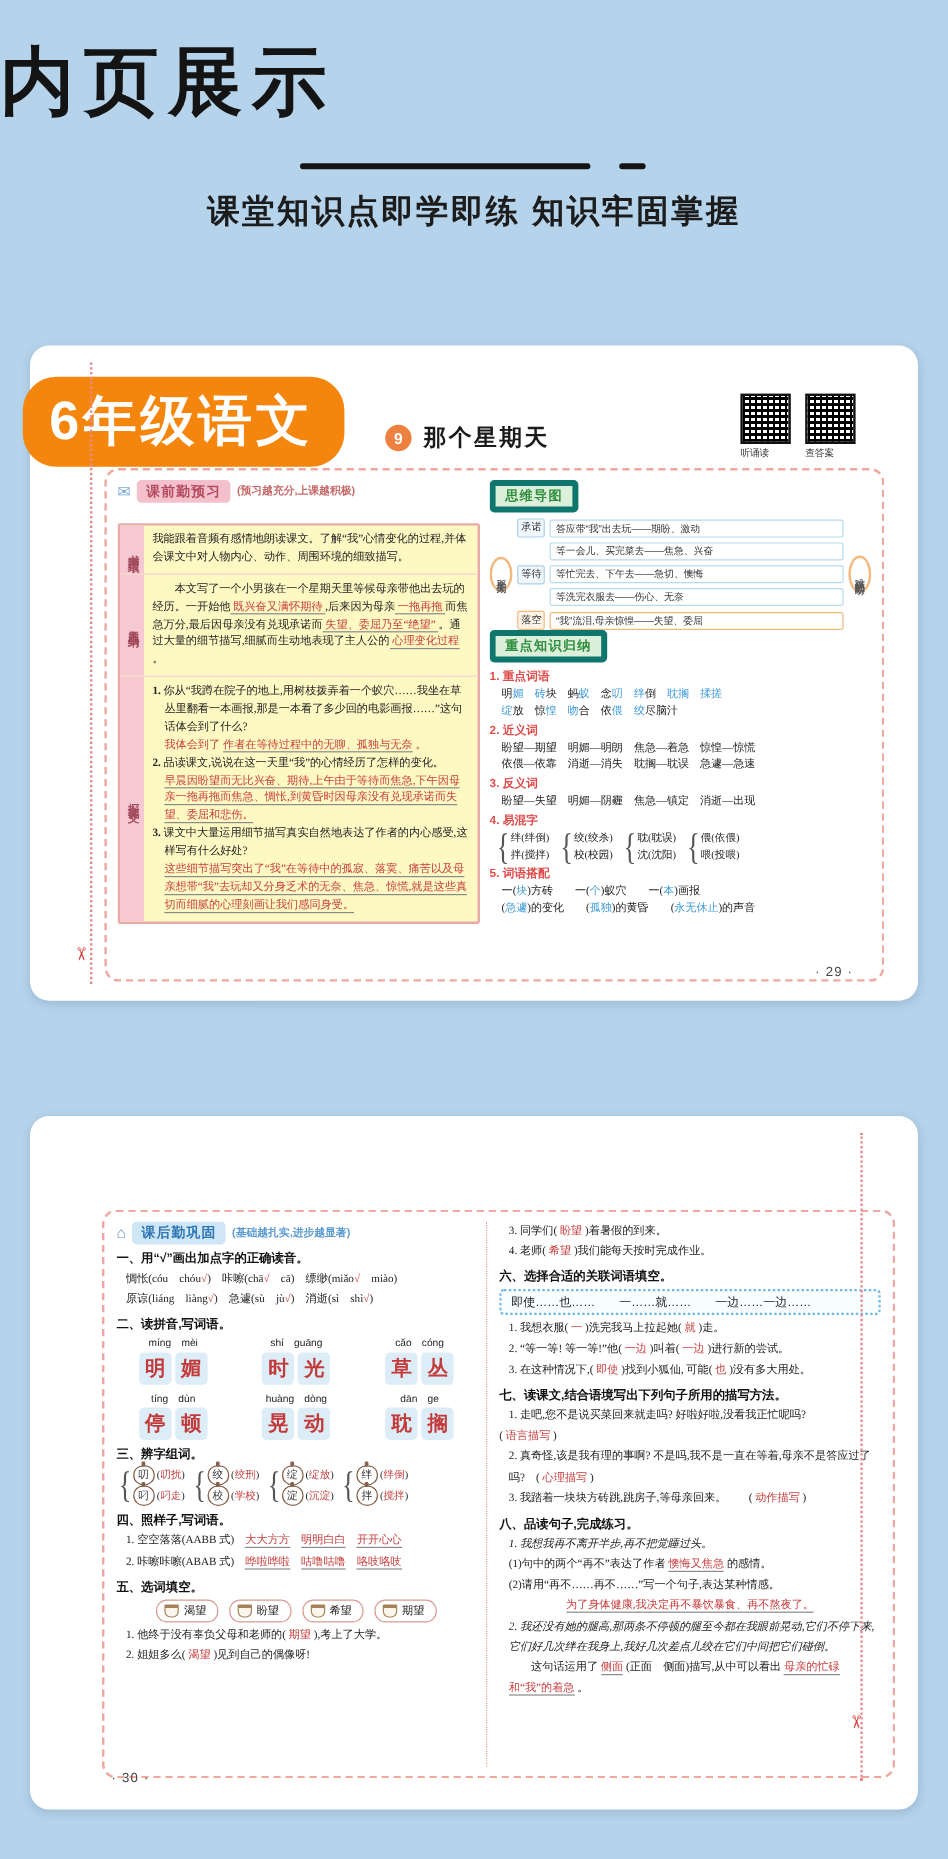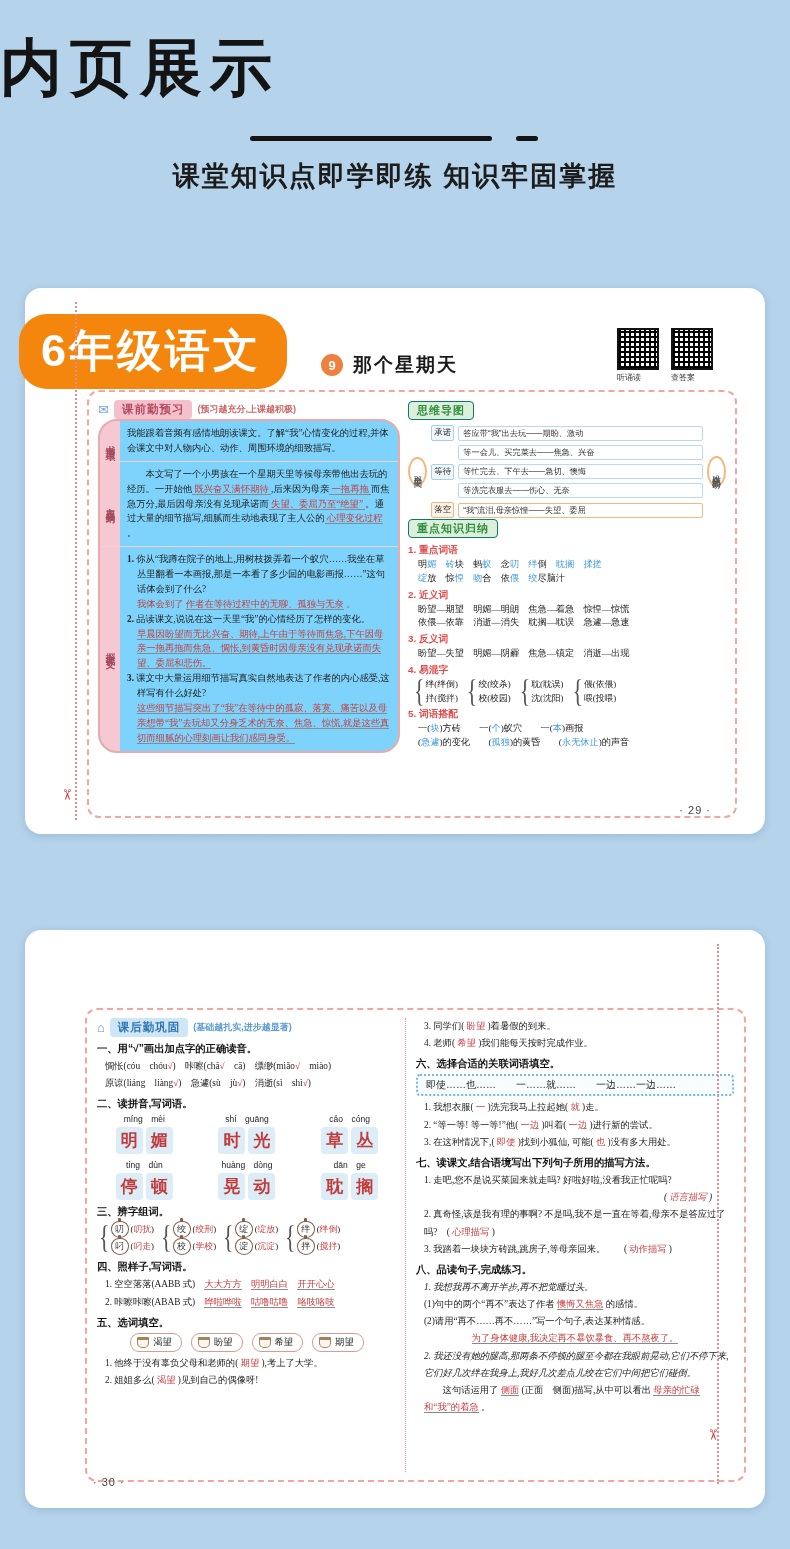--- a/index.html
+++ b/index.html
@@ -50,24 +50,24 @@
   #col2-left{width:300px;min-width:300px;border-right:1px dotted #e5a09a;padding-right:8px;}
   #col2-right{flex:1;}
   
   .sec-head{display:flex;align-items:center;gap:5px;}
   .env-icon{color:#7aa7d6;font-size:13px;}
   .house-icon{color:#5b95c8;font-size:13px;font-weight:700;}
   .pill-pink{background:#f3c0cb;color:#b44b60;font-weight:700;font-size:11.5px;padding:2px 8px;border-radius:4px;letter-spacing:1px;}
   .hint-pink{color:#c86a6a;font-size:9px;font-weight:600;}
   .pill-blue{background:#cfe6f6;color:#2f77b5;font-weight:700;font-size:11.5px;padding:2px 8px;border-radius:4px;letter-spacing:1px;}
   .hint-blue{color:#5b9bd0;font-size:9px;font-weight:600;}
-  .pill-green{display:inline-block;background:#dcefdb;color:#2f8f3e;border:1px solid #0f766e;
+  .pill-green{display:inline-block;background:#dcefdb;color:#2f8f3e;border:5px solid #0f766e;
               font-weight:700;font-size:11px;padding:1px 8px;border-radius:4px;letter-spacing:1px;}
   
-  .prebox{margin-top:0;border:2px solid #e9aaaa;border-radius:19px;background:#7dd3fc;overflow:hidden;}
+  .prebox{margin-top:17px;border:2px solid #e9aaaa;border-radius:2px;background:#fef9c3;overflow:hidden;}
   .presec{display:flex;border-bottom:1px solid #f3d2d2;}
   .presec:last-child{border-bottom:none;}
   .pretab{width:20px;min-width:20px;background:#f6c9d2;color:#a34b5c;writing-mode:vertical-rl;
           text-orientation:upright;font-size:9.5px;font-weight:700;display:flex;align-items:center;
           justify-content:center;letter-spacing:2px;padding:6px 0;}
   .precontent{padding:5px 7px;font-family:"Liberation Serif","DejaVu Serif",serif;
               font-size:9.3px;line-height:1.6;color:#222;}
   .indent{text-indent:2em;}
   .q{padding-left:10px;text-indent:-10px;margin:0;}
   .ans{padding-left:10px;margin:0;}
@@ -115,21 +115,21 @@
   .acorn::before{content:"";position:absolute;top:-4px;left:6px;width:3px;height:4px;
                  background:#85604a;border-radius:1px;}
   .bank{display:flex;gap:9px;justify-content:center;margin:3px 0;}
   .bank-item{border:1px solid #d89c94;border-radius:9px;padding:0 9px 0 6px;font-size:9.3px;
              font-family:"Liberation Serif",serif;display:flex;align-items:center;gap:4px;
              height:17px;background:#fff;}
   .basket{width:10px;height:7px;border:1px solid #a58258;border-top:3px solid #a58258;
           border-radius:1px 1px 5px 5px;background:#fdf6ee;}
   .bank6{border:2px dotted #74b9e8;background:#f8fdff;border-radius:4px;padding:2px 8px;
          font-size:10px;font-family:Liberation Sans, sans-serif;margin:3px 0;color:#222;}
-  .t-right{text-align:right;padding-right:22px;font-style:italic;}
+  .t-right{padding-right:22px;}
   .t-center{text-align:center;}
   .ital{font-style:italic;}
   
   .seg-a{color:#c53d3d;border-bottom:1.2px solid #8a8a8a;}
   .seg-a2{color:#c53d3d;}
   .seg-b{color:#3f9ad8;}
   .seg-mark{color:#d32f2f;font-weight:700;}
   .seg-bold{font-weight:700;}
 </style>
 </head>

